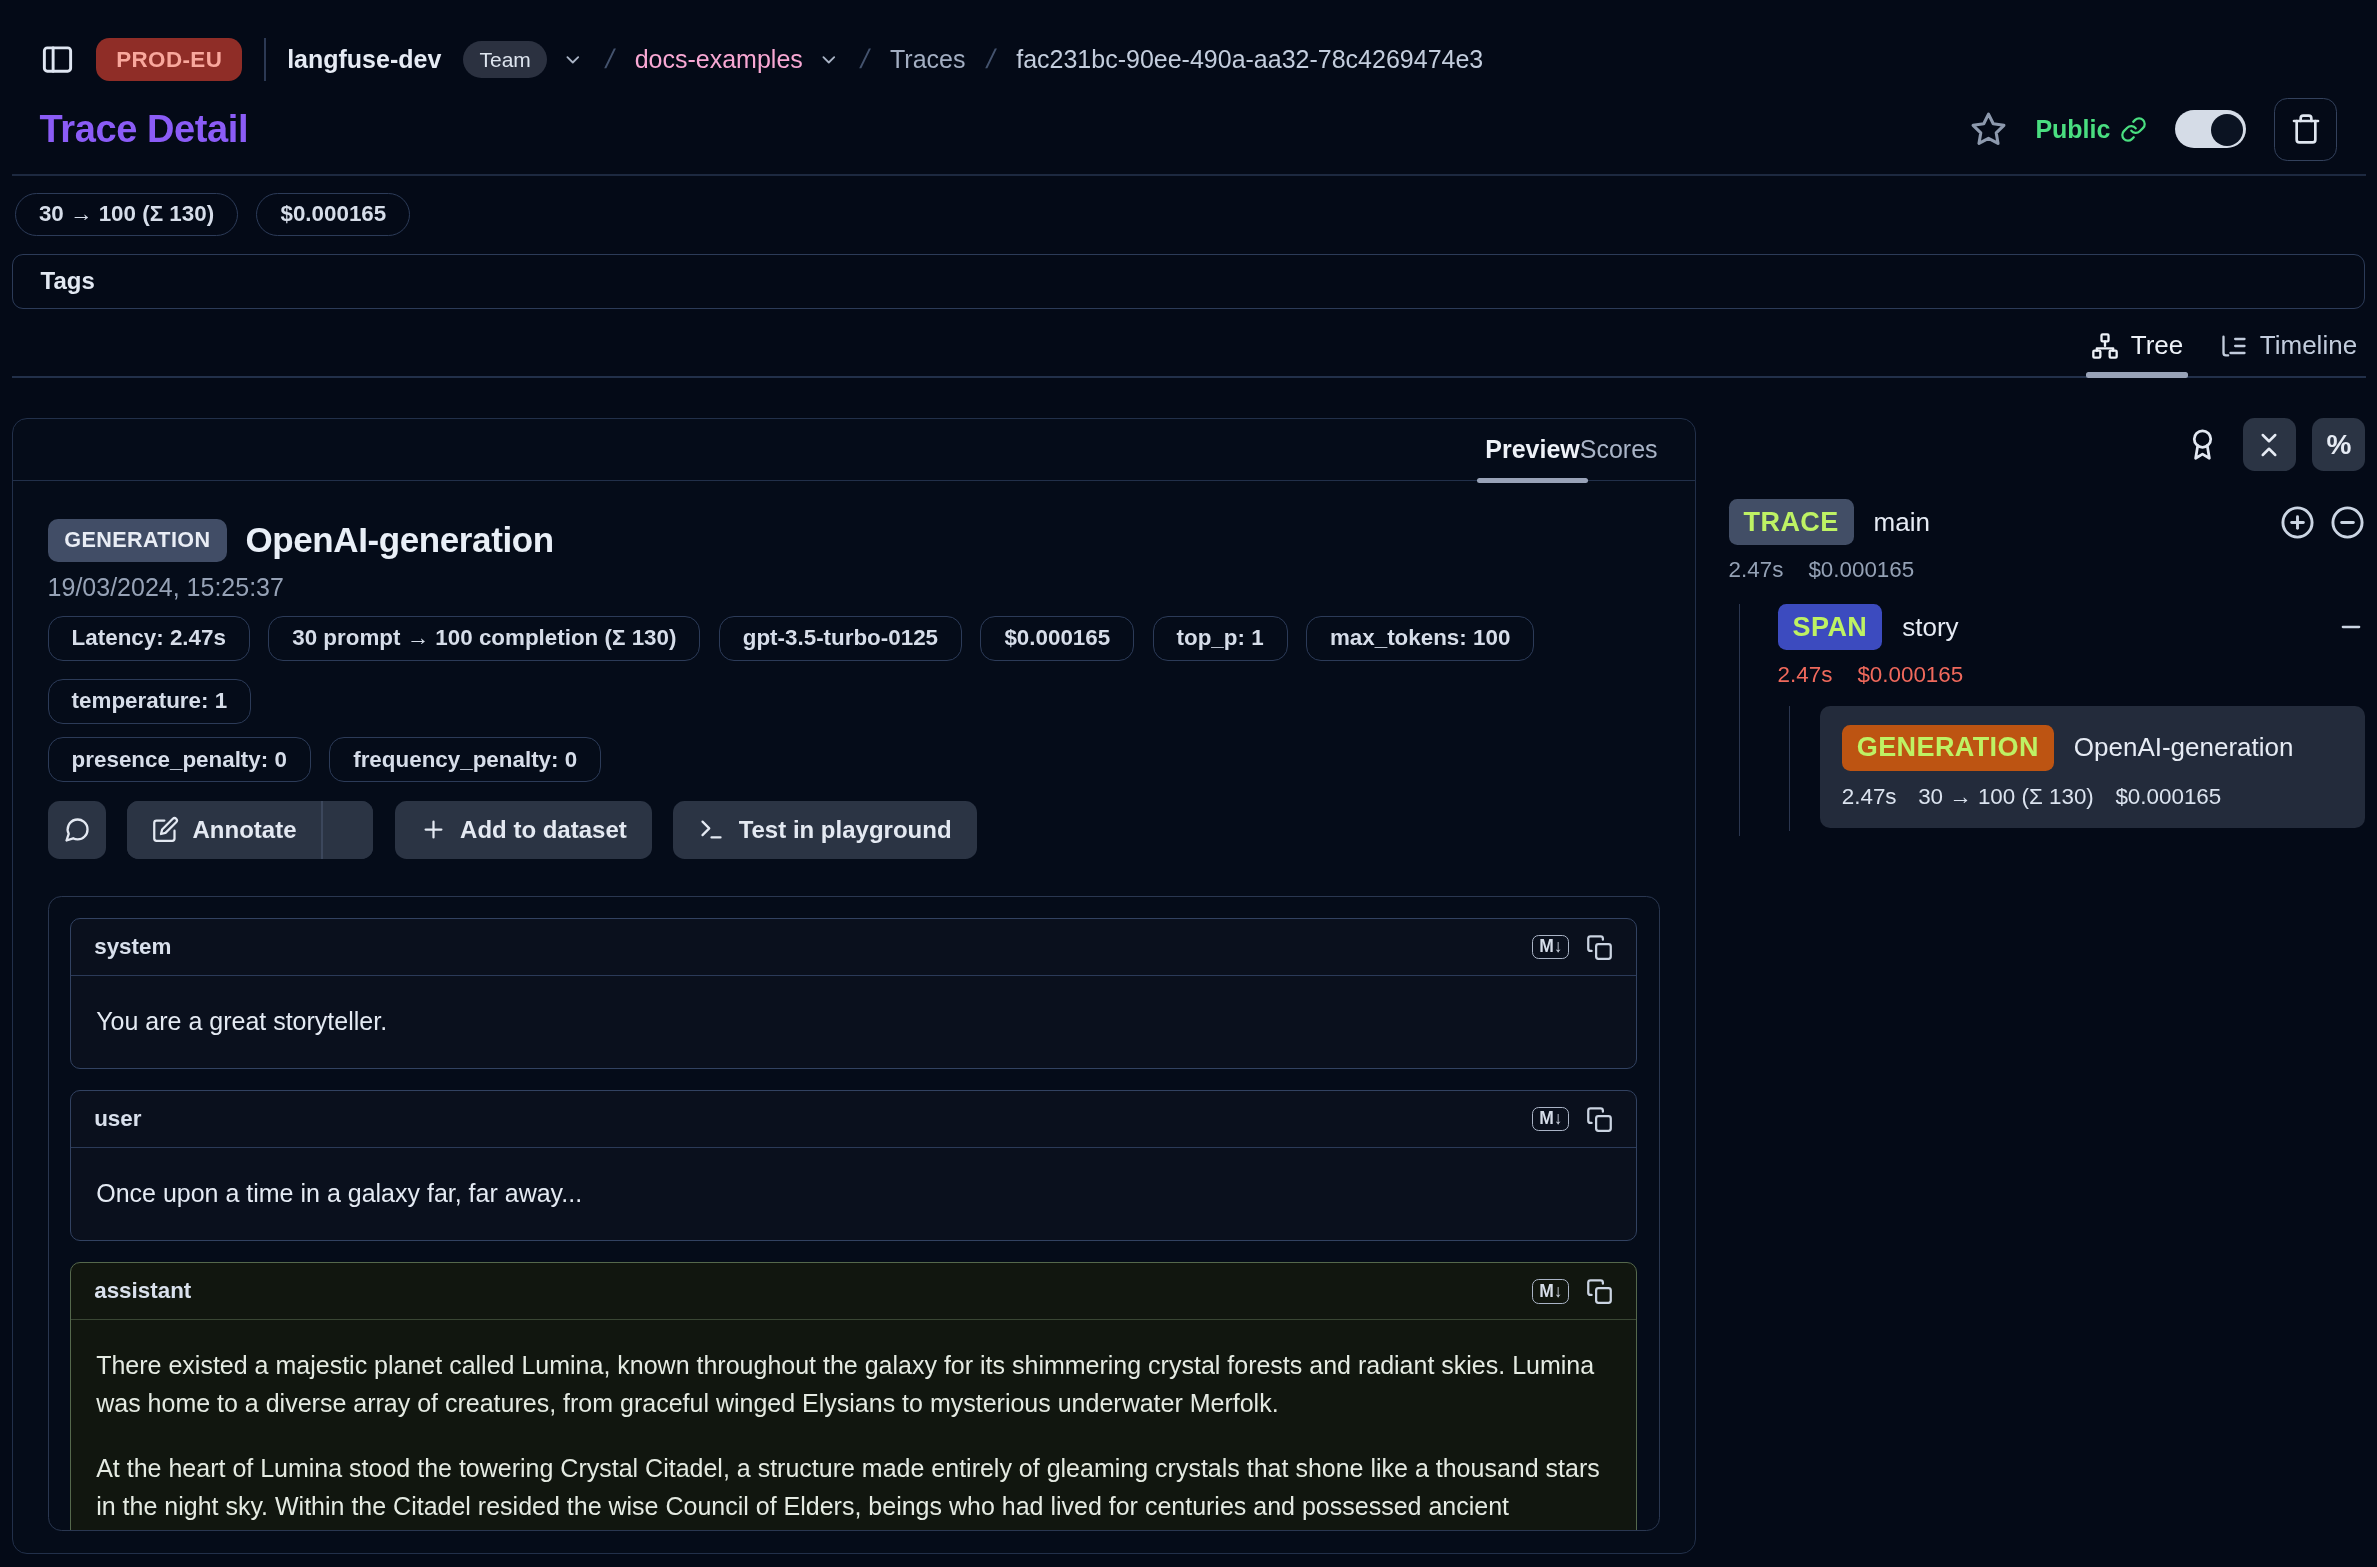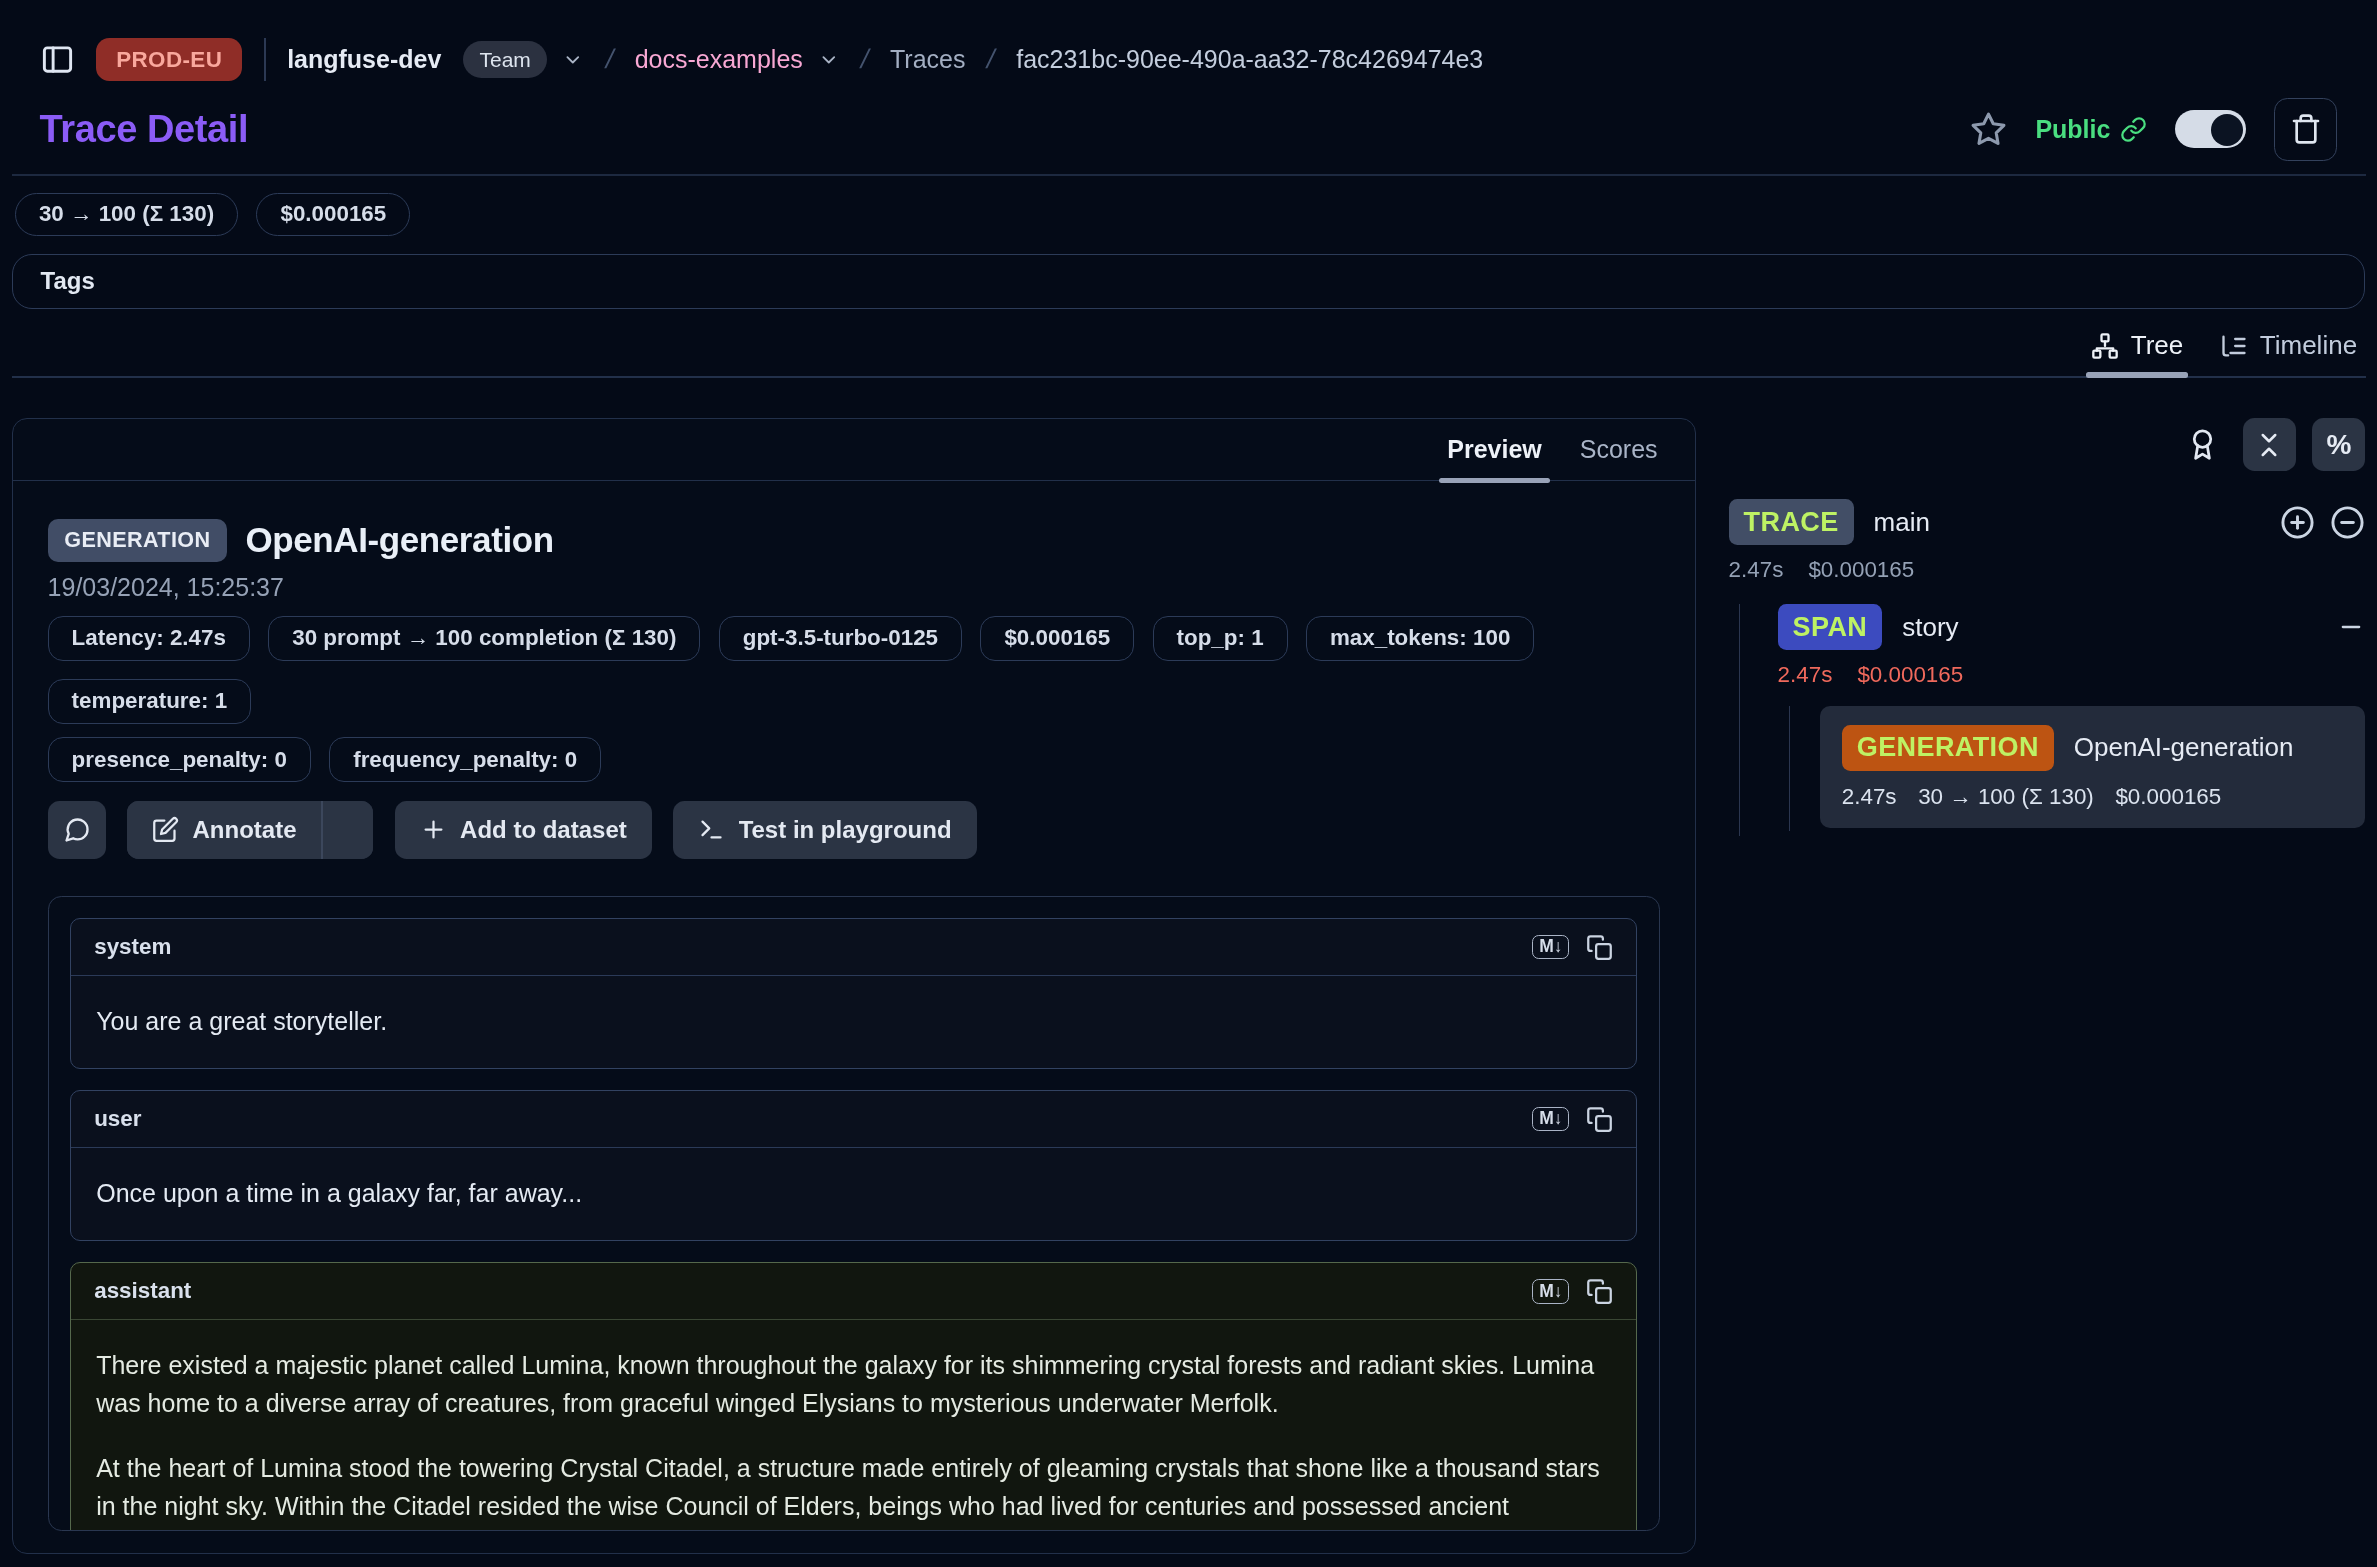--- a/index.html
+++ b/index.html
@@ -48,39 +48,39 @@
   .summary-row { display:flex; gap:18.3px; padding:16.6px 0 0 3.3px; }
   .pill {
     border:1.7px solid #2c3b58; color:#d6dde9; font-weight:600; font-size:22.4px;
     padding:0 23px; height:43px; display:flex; align-items:center; border-radius:830px;
     background:transparent; white-space:nowrap;
   }
   .pill.sq { border-radius:15px; height:45px; }
 
   
   .tags-box {
-    margin-top:18.3px; height:55px; border:1.7px solid #2c3b58; border-radius:20px;
+    margin-top:18.3px; height:55px; border:1.7px solid #2c3b58; border-radius:11px;
     display:flex; align-items:center; padding:0 28px;
   }
   .tags-label { font-size:24px; font-weight:700; color:#e2e8f2; }
 
   
   .view-tabs { display:flex; justify-content:flex-end; gap:37px; padding:21.6px 8.3px 0 0; }
   .vtab { display:flex; align-items:center; gap:11.6px; font-size:26px; color:#c2ccdc; padding-bottom:15px; position:relative;justify-content:flex-end; }
   .vtab.active { color:#eef2f8; font-weight:500; }
   .vtab.active::after { content:""; position:absolute; left:-5px; right:-5px; bottom:-1.7px; height:5.8px; background:#98a2b7; border-radius:2.5px; }
   .vtabs-divider { height:1.7px; background:#22304a; width:2354px; }
 
   
   .main { display:flex; align-items:flex-start; margin-top:40px; }
   .card {
     width:1684px; height:1136px; border:1.7px solid #22304a; border-radius:15px;
     background:#050c19; overflow:hidden; flex:none;
   }
-  .card-tabs { height:62px; display:flex; justify-content:flex-end; align-items:flex-start; gap:38px; padding:0 37px; border-bottom:1.7px solid #22304a; }
+  .card-tabs { height:62px; display:flex; justify-content:flex-end; align-items:flex-start; padding:0 37px; border-bottom:1.7px solid #22304a; }
   .ptab { font-size:25px; color:#a9b4c7; position:relative; height:100%; display:flex; align-items:center; }
   .ptab.active { color:#eef2f8; font-weight:600; }
   .ptab.active::after { content:""; position:absolute; left:-8.3px; right:-8.3px; bottom:-3.3px; height:5.8px; background:#99a3b8; border-radius:2.5px; }
   .card-body { padding:0 35px; }
 
   .obs-head { display:flex; align-items:center; gap:18.3px; margin-top:38px; }
   .type-badge {
     background:#414d66; color:#e9edf5; font-weight:700; font-size:21.6px;
     padding:8.3px 16.6px; border-radius:10px; letter-spacing:0.4px;
   }

